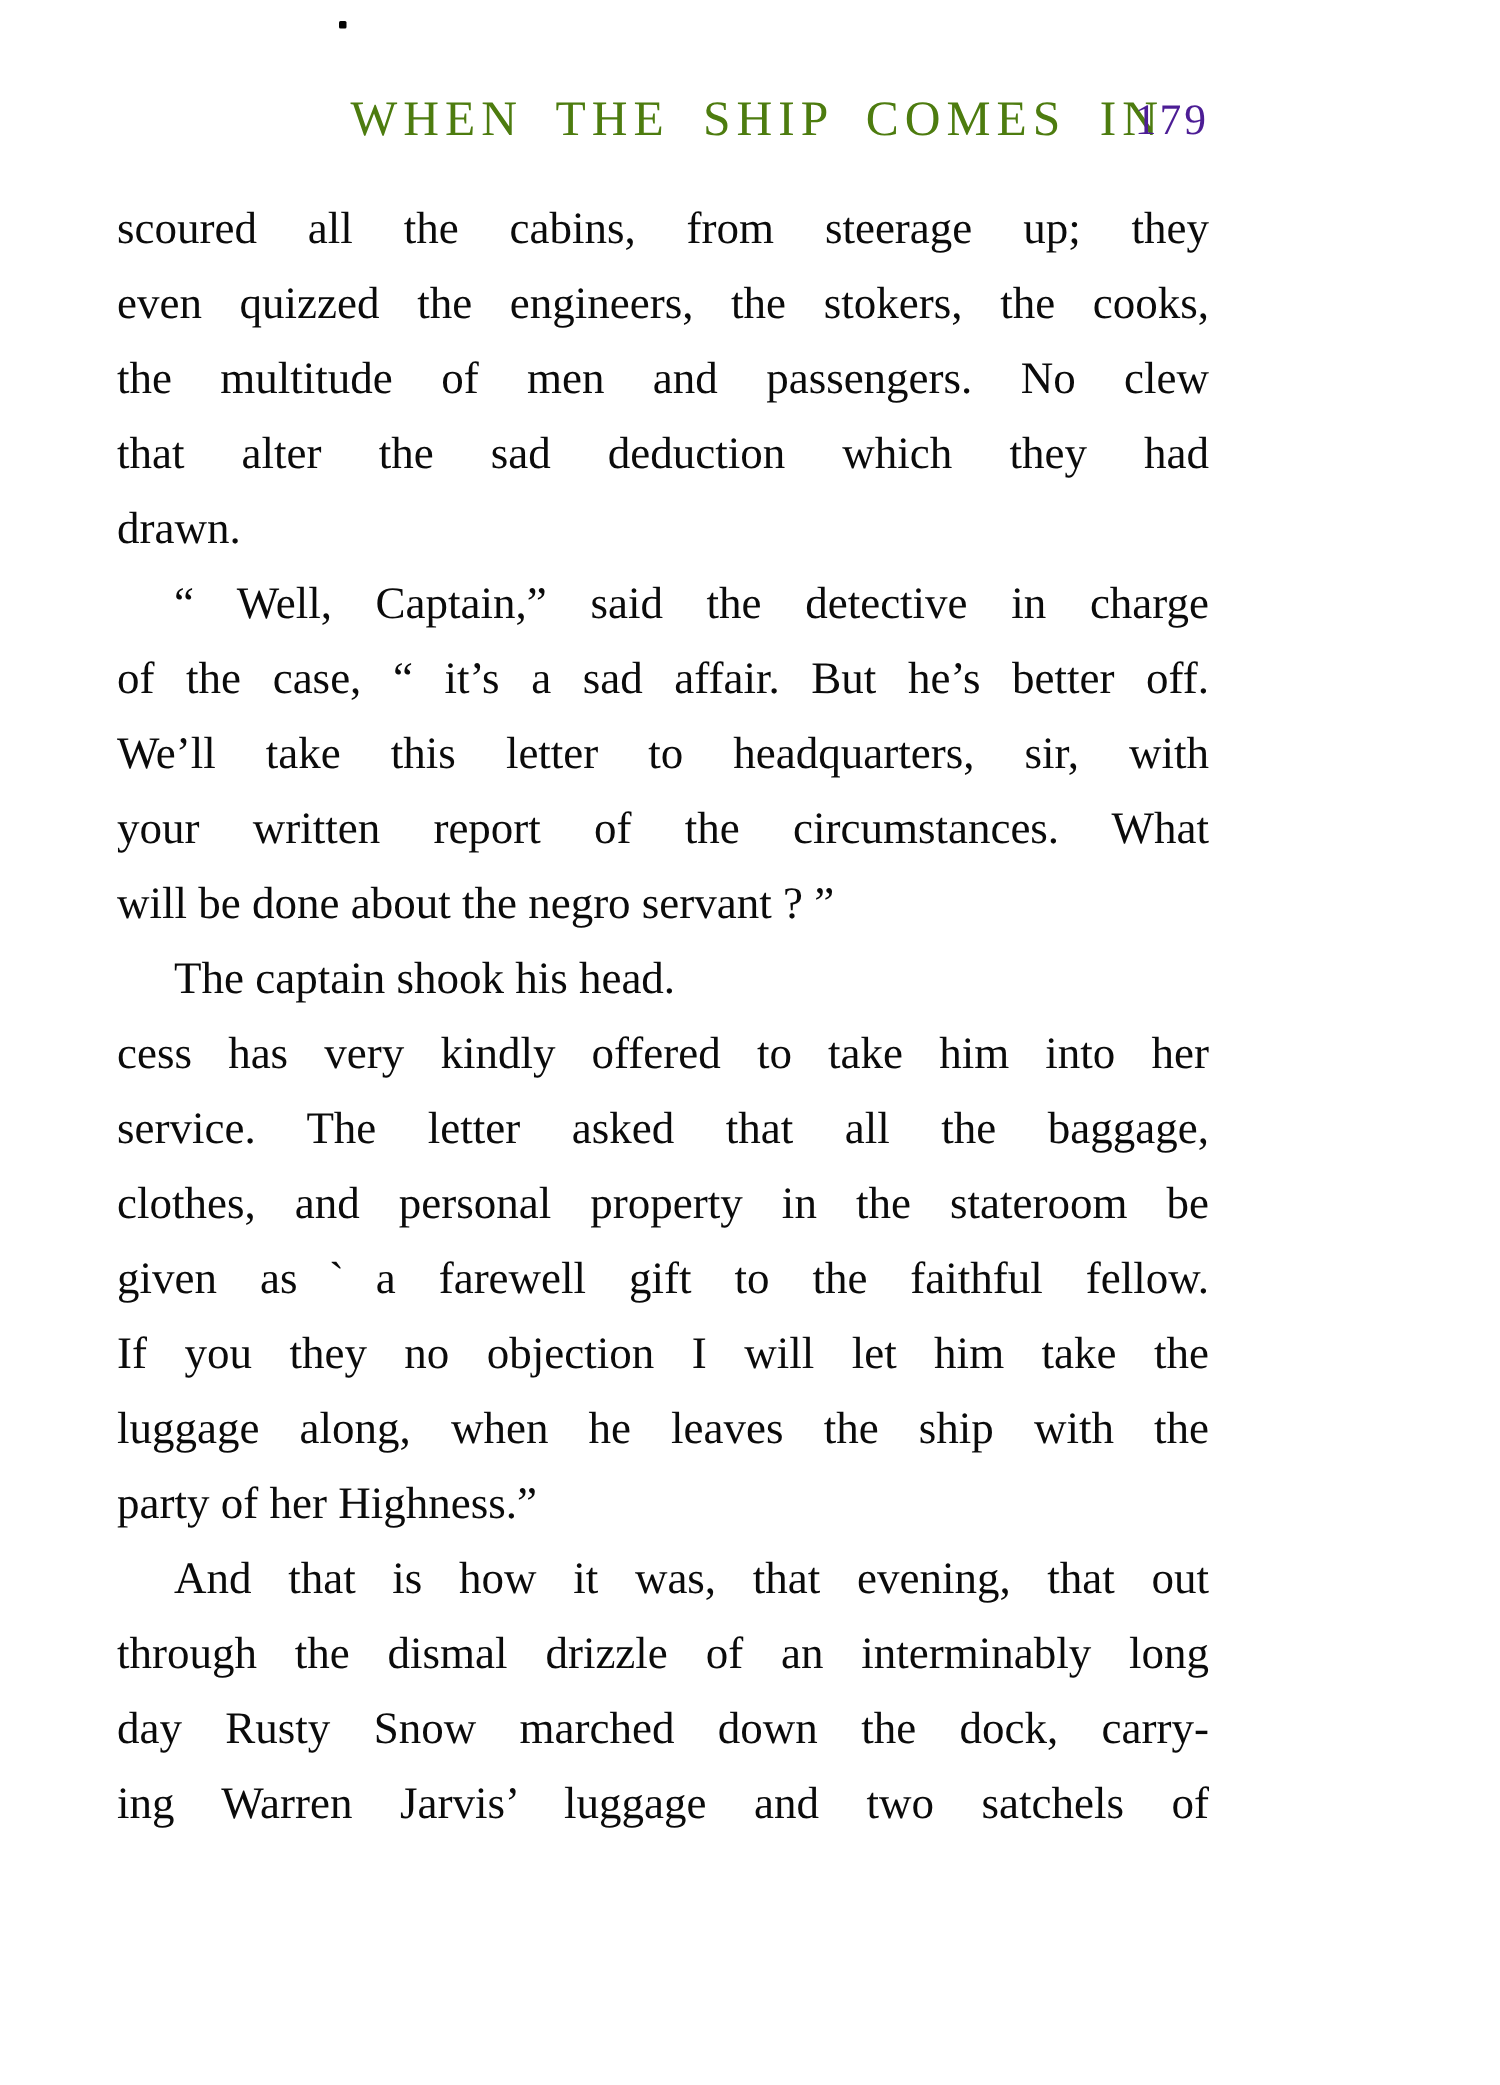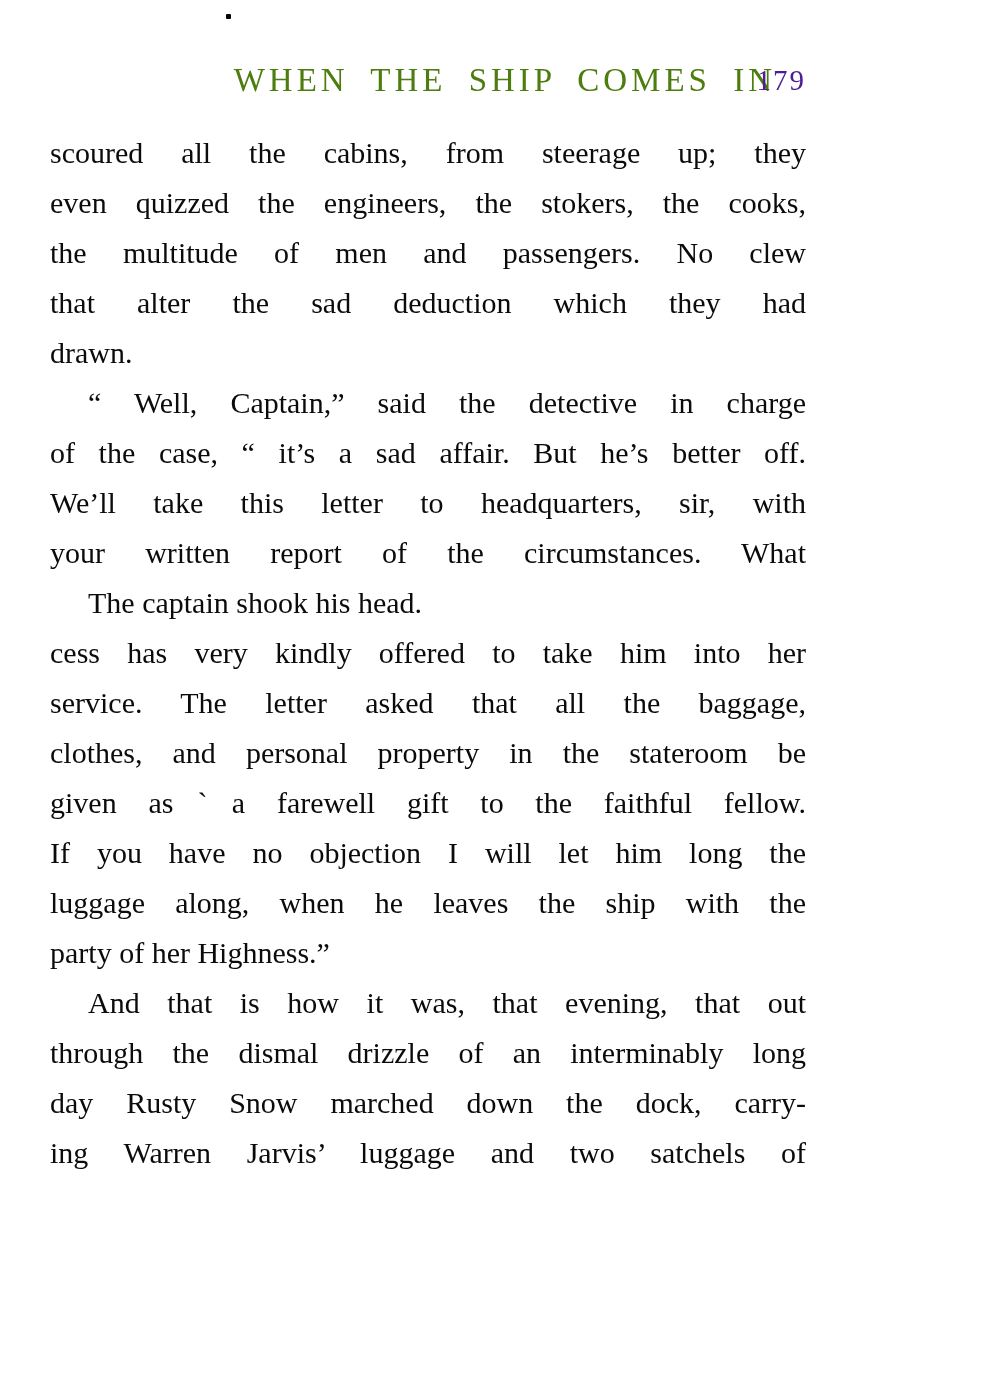--- a/index.html
+++ b/index.html
@@ -55,20 +55,21 @@
     top: 128px;
     width: 756px;
     font-size: 30px;
     line-height: 50px;
     color: #0b0b0b;
   }
   .line {
     text-align: justify;
     text-align-last: justify;
     white-space: normal;
+    margin-left: 28px;
   }
   .line.lastline {
     text-align-last: left;
     font-family: Liberation Serif, serif;
   }
   .line.indent {
     text-indent: 38px;
   }
 </style>
 </head>
@@ -83,26 +84,27 @@
   <div class="text-block">
       <div class="line">scoured all the cabins, from steerage up; they</div>
       <div class="line">even quizzed the engineers, the stokers, the cooks,</div>
       <div class="line">the multitude of men and passengers. No clew</div>
       <div class="line">that alter the sad deduction which they had</div>
       <div class="line lastline">drawn.</div>
       <div class="line indent">“ Well, Captain,” said the detective in charge</div>
       <div class="line">of the case, “ it’s a sad affair. But he’s better off.</div>
       <div class="line">We’ll take this letter to headquarters, sir, with</div>
       <div class="line">your written report of the circumstances. What</div>
+      <div class="line lastline">will be done about the negro servant ? ”</div>
       <div class="line indent lastline">The captain shook his head.</div>
       <div class="line">cess has very kindly offered to take him into her</div>
       <div class="line">service. The letter asked that all the baggage,</div>
       <div class="line">clothes, and personal property in the stateroom be</div>
       <div class="line">given asˋa farewell gift to the faithful fellow.</div>
-      <div class="line">If you have no objection I will let him long the</div>
+      <div class="line">If you they no objection I will let him take the</div>
       <div class="line">luggage along, when he leaves the ship with the</div>
       <div class="line lastline">party of her Highness.”</div>
       <div class="line indent">And that is how it was, that evening, that out</div>
       <div class="line">through the dismal drizzle of an interminably long</div>
       <div class="line">day Rusty Snow marched down the dock, carry-</div>
       <div class="line">ing Warren Jarvis’ luggage and two satchels of</div>
     </div>
 </div>
 
 </body></html>

